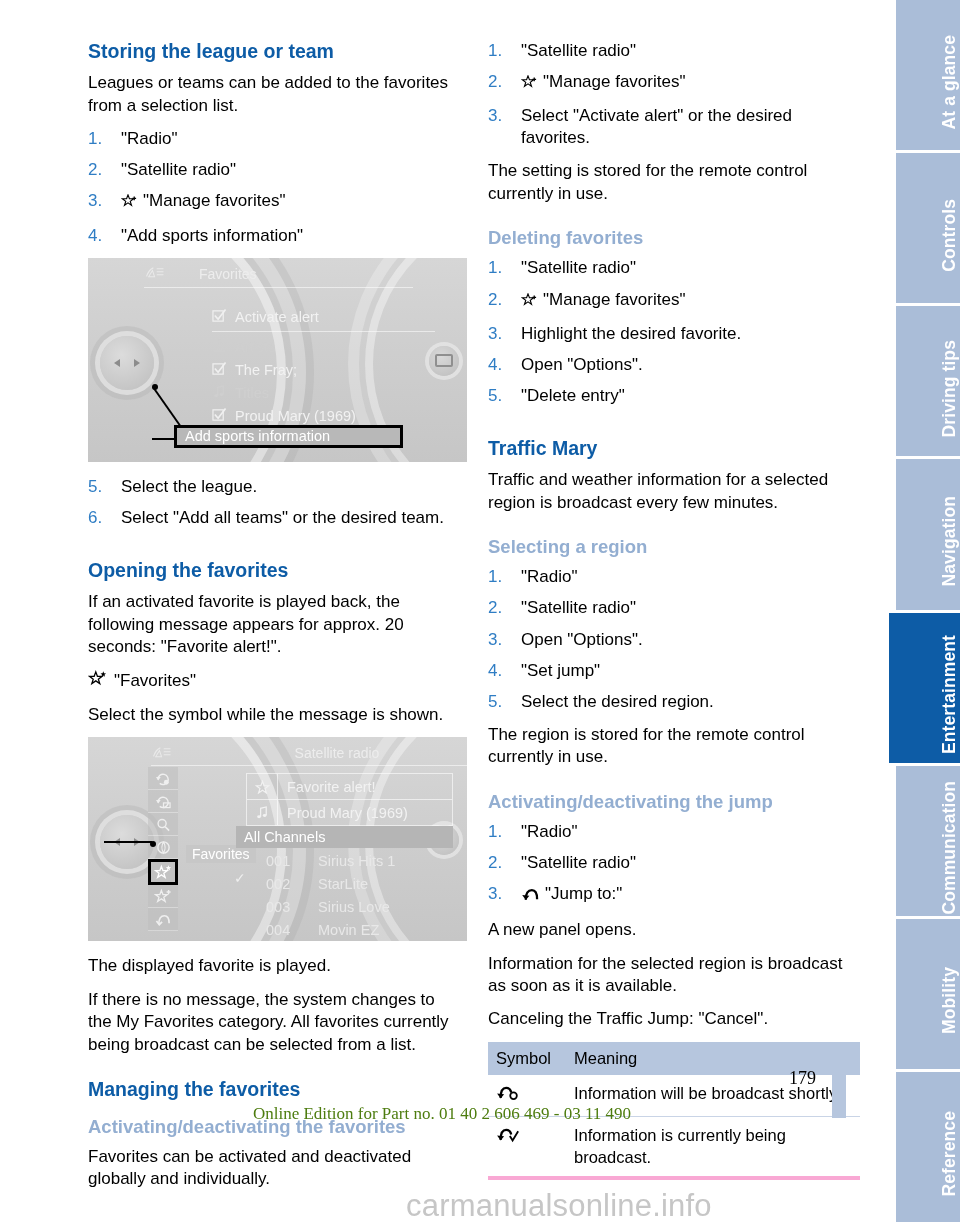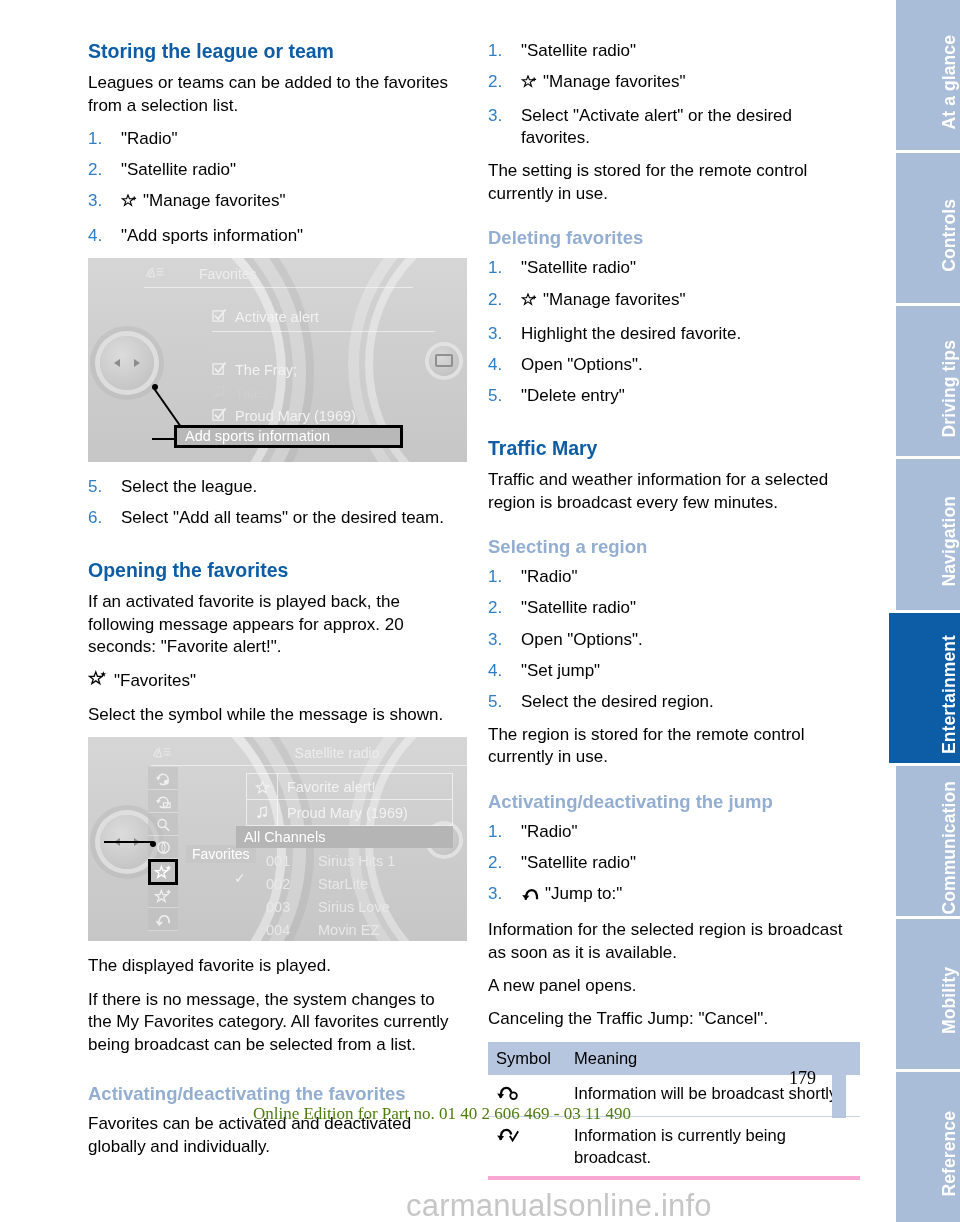--- a/index.html
+++ b/index.html
@@ -665,20 +665,21 @@
           </tr>
         </tbody>
           </table>
       </div>
 
       <p class="body">The displayed favorite is played.</p>
       <p class="body">If there is no message, the system changes to the My Favorites category. All favorites currently being broadcast can be selected from a list.</p>
 
       <div class="gap-md"></div>
 
+      <h1 class="sec">Managing the favorites</h1>
 
       <div class="gap-sm"></div>
 
       <h2 class="sub">Activating/deactivating the favorites</h2>
       <p class="body">Favorites can be activated and deactivated globally and individually.</p>
     </div>
 
     <div class="col" id="col-right">
 
       <ol class="steps">
@@ -744,22 +745,22 @@
         <li>
           <span class="icon-inline">
             <svg width="19" height="16" viewBox="0 0 20 17">
                 <path d="M5 14.5 Q5 4.5 11.5 4.5 Q17 4.5 17 14" fill="none" stroke="#000" stroke-width="2.4"></path>
                 <path d="M1.2 9.5 L5 14.8 L8.8 10.3" fill="#000"></path>
               </svg>
           </span><span>"Jump to:"</span>
         </li>
       </ol>
 
+      <p class="body">A new panel opens.</p>
       <p class="body">Information for the selected region is broadcast as soon as it is available.</p>
-      <p class="body">A new panel opens.</p>
       <p class="body">Canceling the Traffic Jump: "Cancel".</p>
 
       <table class="symtable">
         <thead>
           <tr>
             <th class="c1">Symbol</th>
             <th>Meaning</th>
           </tr>
         </thead>
         <tbody>

